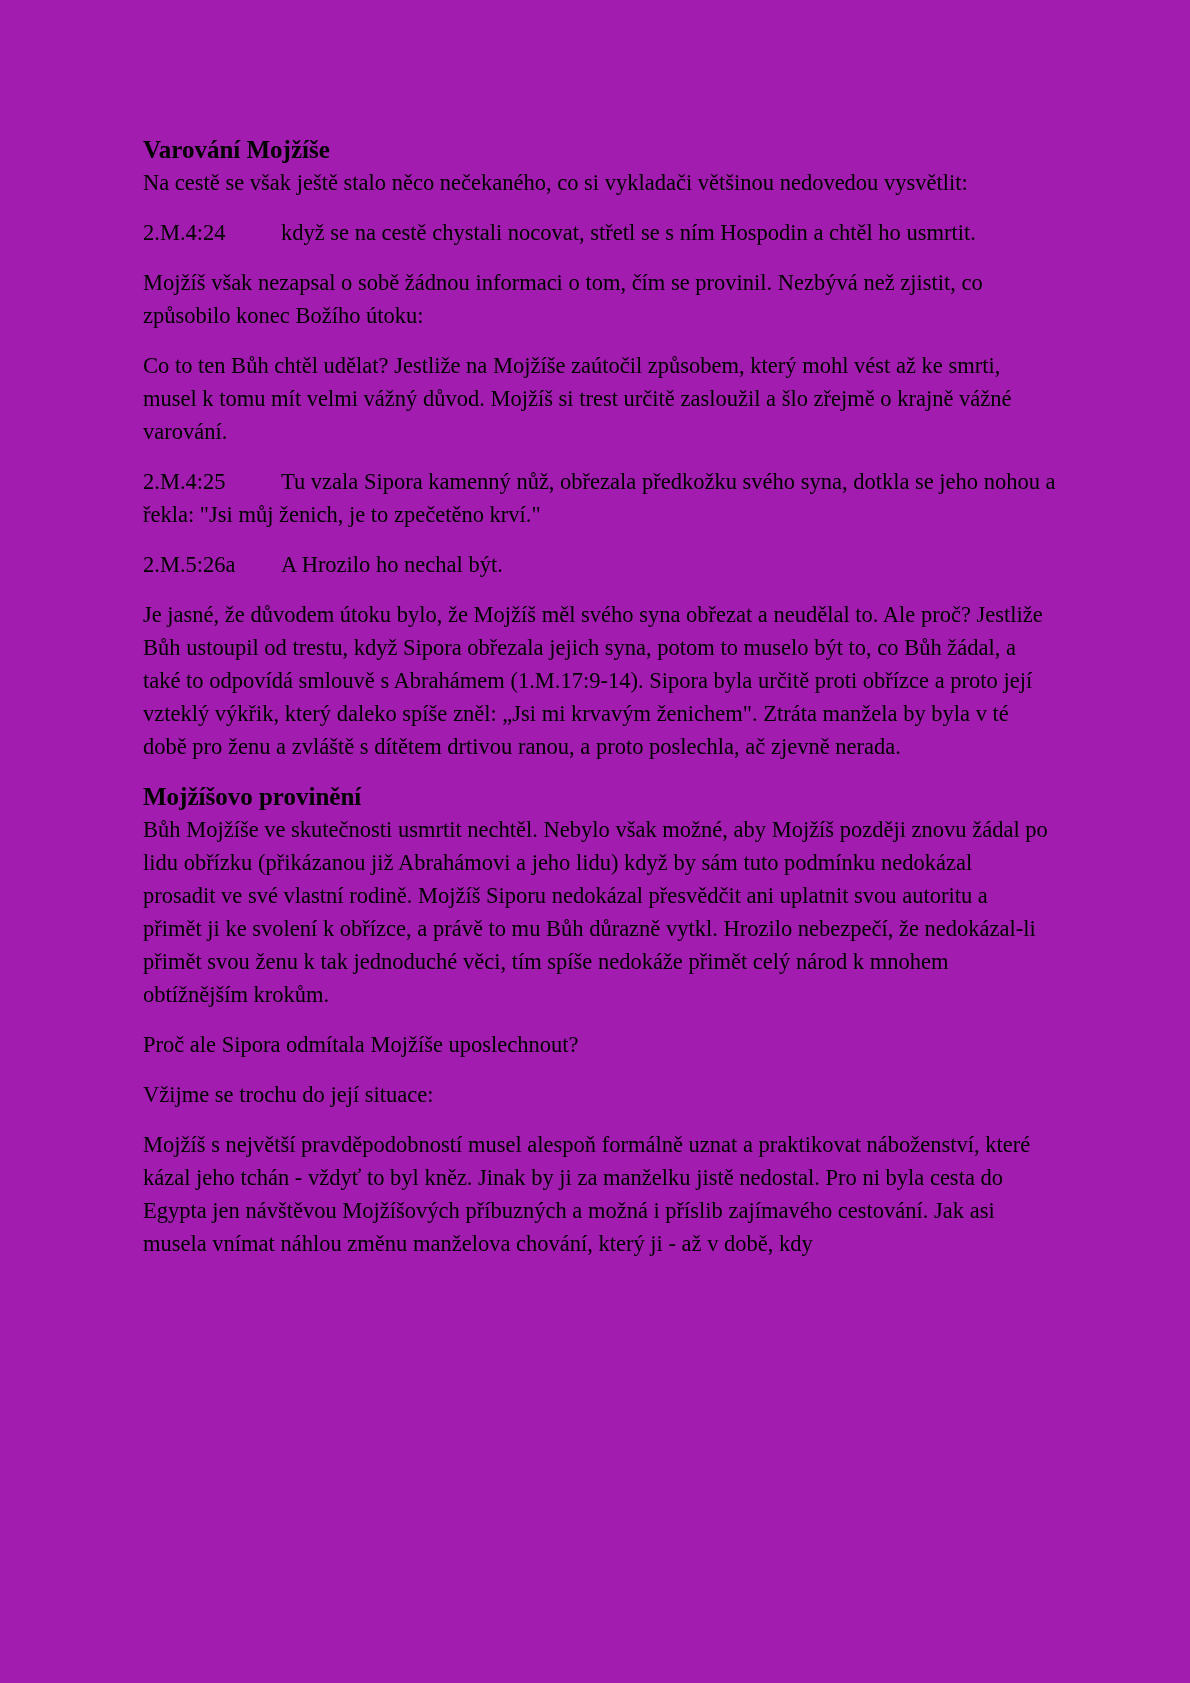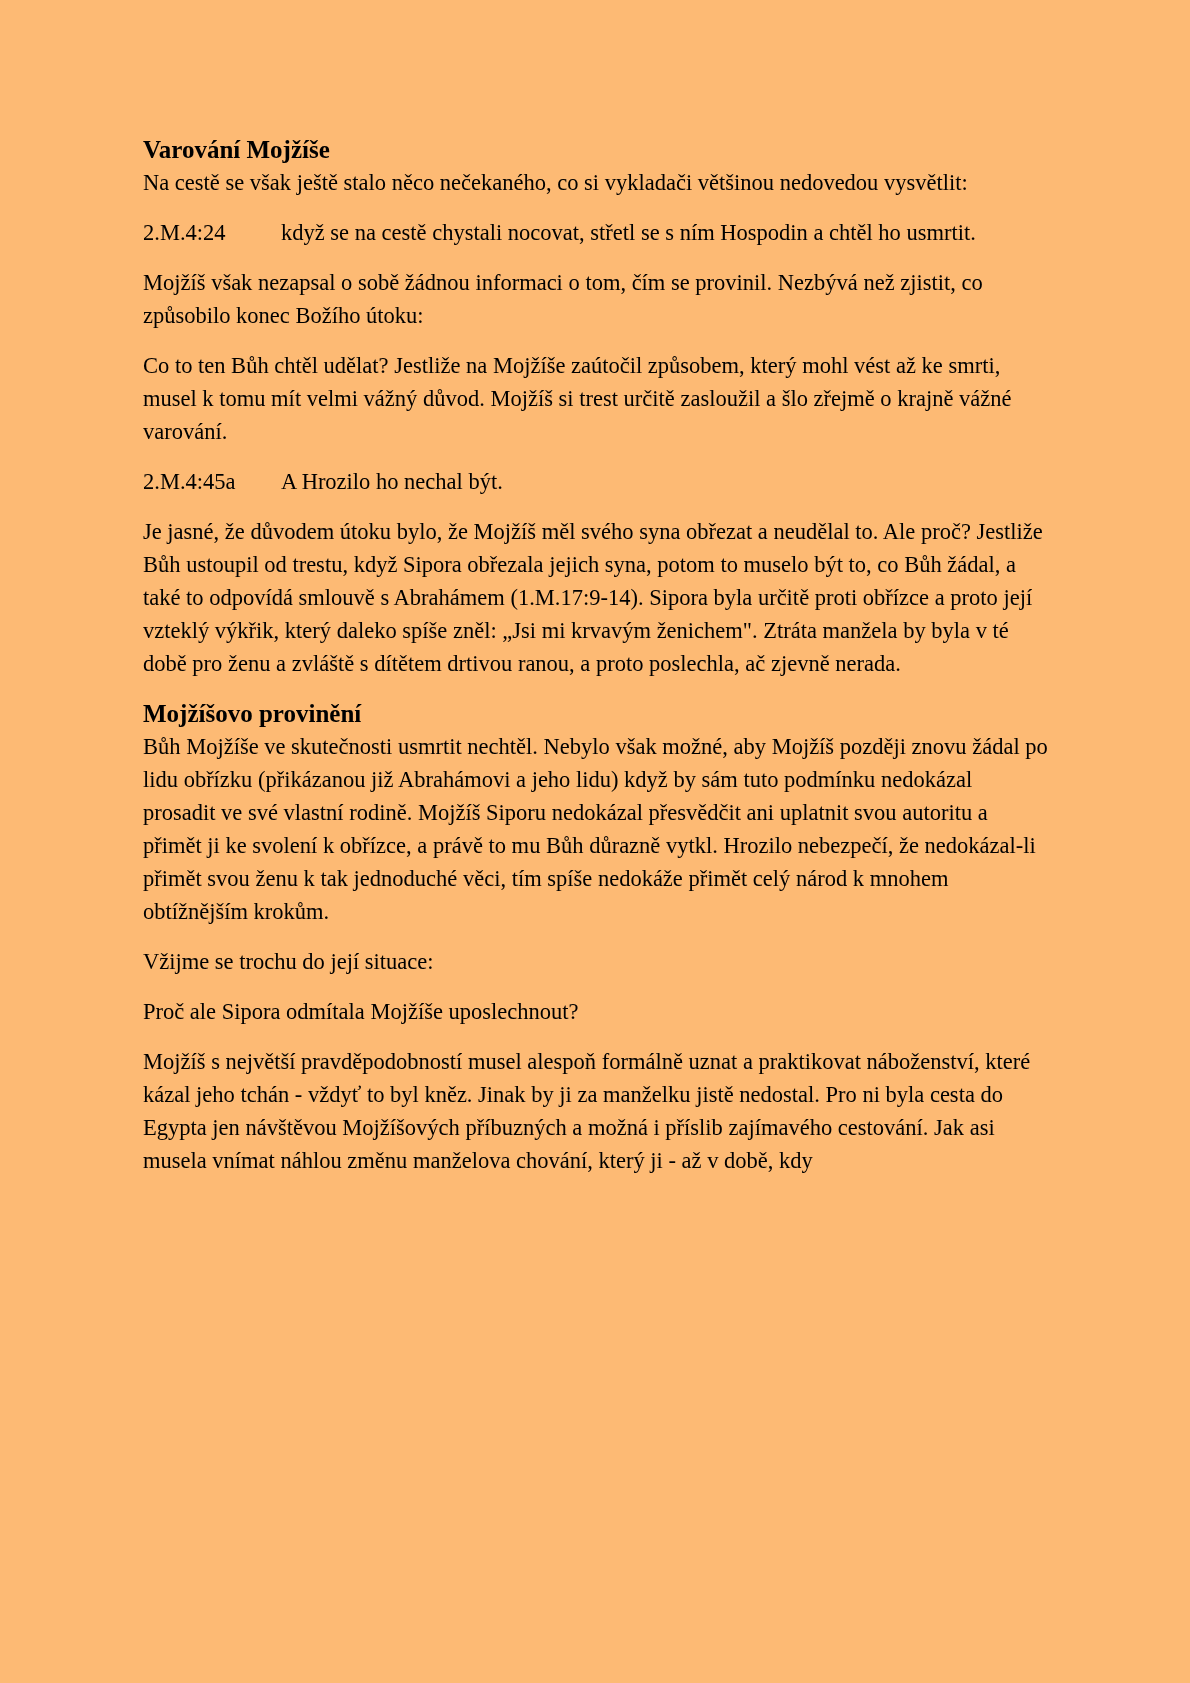--- a/index.html
+++ b/index.html
@@ -4,21 +4,21 @@
 <style>
   html, body {
     margin: 0;
     padding: 0;
     background: #ffffff;
   }
   .page {
     position: relative;
     width: 1190px;
     height: 1683px;
-    background: #fdba74;
+    background: #a21caf;
     box-sizing: border-box;
     padding: 133px 125px 0 143px;
     overflow: hidden;
     color: #000000;
   }
   .content {
     width: 922px;
     font-family: "Liberation Serif", "DejaVu Serif", serif;
     font-size: 22.5px;
     line-height: 33px;
@@ -55,30 +55,31 @@
 
     <p class="para">Na cestě se však ještě stalo něco nečekaného, co si vykladači většinou nedovedou vysvětlit:</p>
 
     <p class="verse"><span class="verse-ref">2.M.4:24</span><span>když se na cestě chystali nocovat, střetl se s ním Hospodin a chtěl ho usmrtit.</span></p>
 
 
     <p class="para">Mojžíš však nezapsal o sobě žádnou informaci o tom, čím se provinil. Nezbývá než zjistit, co způsobilo konec Božího útoku:</p>
 
     <p class="para">Co to ten Bůh chtěl udělat? Jestliže na Mojžíše zaútočil způsobem, který mohl vést až ke smrti, musel k tomu mít velmi vážný důvod. Mojžíš si trest určitě zasloužil a šlo zřejmě o krajně vážné varování.</p>
 
+    <p class="verse"><span class="verse-ref">2.M.4:25</span><span>Tu vzala Sipora kamenný nůž, obřezala předkožku svého syna, dotkla se jeho nohou a řekla: "Jsi můj ženich, je to zpečetěno krví."</span></p>
 
-    <p class="verse"><span class="verse-ref">2.M.4:45a</span><span>A Hrozilo ho nechal být.</span></p>
+    <p class="verse"><span class="verse-ref">2.M.5:26a</span><span>A Hrozilo ho nechal být.</span></p>
 
     <p class="para">Je jasné, že důvodem útoku bylo, že Mojžíš měl svého syna obřezat a neudělal to. Ale proč? Jestliže Bůh ustoupil od trestu, když Sipora obřezala jejich syna, potom to muselo být to, co Bůh žádal, a také to odpovídá smlouvě s Abrahámem (1.M.17:9-14). Sipora byla určitě proti obřízce a proto její vzteklý výkřik, který daleko spíše zněl: „Jsi mi krvavým ženichem". Ztráta manžela by byla v té době pro ženu a zvláště s dítětem drtivou ranou, a proto poslechla, ač zjevně nerada.</p>
 
     <h1 class="heading second">Mojžíšovo provinění</h1>
 
     <p class="para">Bůh Mojžíše ve skutečnosti usmrtit nechtěl. Nebylo však možné, aby Mojžíš později znovu žádal po lidu obřízku (přikázanou již Abrahámovi a jeho lidu) když by sám tuto podmínku nedokázal prosadit ve své vlastní rodině. Mojžíš Siporu nedokázal přesvědčit ani uplatnit svou autoritu a přimět ji ke svolení k obřízce, a právě to mu Bůh důrazně vytkl. Hrozilo nebezpečí, že nedokázal-li přimět svou ženu k tak jednoduché věci, tím spíše nedokáže přimět celý národ k mnohem obtížnějším krokům.</p>
 
 
+    <p class="para">Proč ale Sipora odmítala Mojžíše uposlechnout?</p>
+
     <p class="para">Vžijme se trochu do její situace:</p>
-
-    <p class="para">Proč ale Sipora odmítala Mojžíše uposlechnout?</p>
 
     <p class="para">Mojžíš s největší pravděpodobností musel alespoň formálně uznat a praktikovat náboženství, které kázal jeho tchán - vždyť to byl kněz. Jinak by ji za manželku jistě nedostal. Pro ni byla cesta do Egypta jen návštěvou Mojžíšových příbuzných a možná i příslib zajímavého cestování. Jak asi musela vnímat náhlou změnu manželova chování, který ji - až v době, kdy</p>
 
   </div>
 </div>
 
 </body></html>

